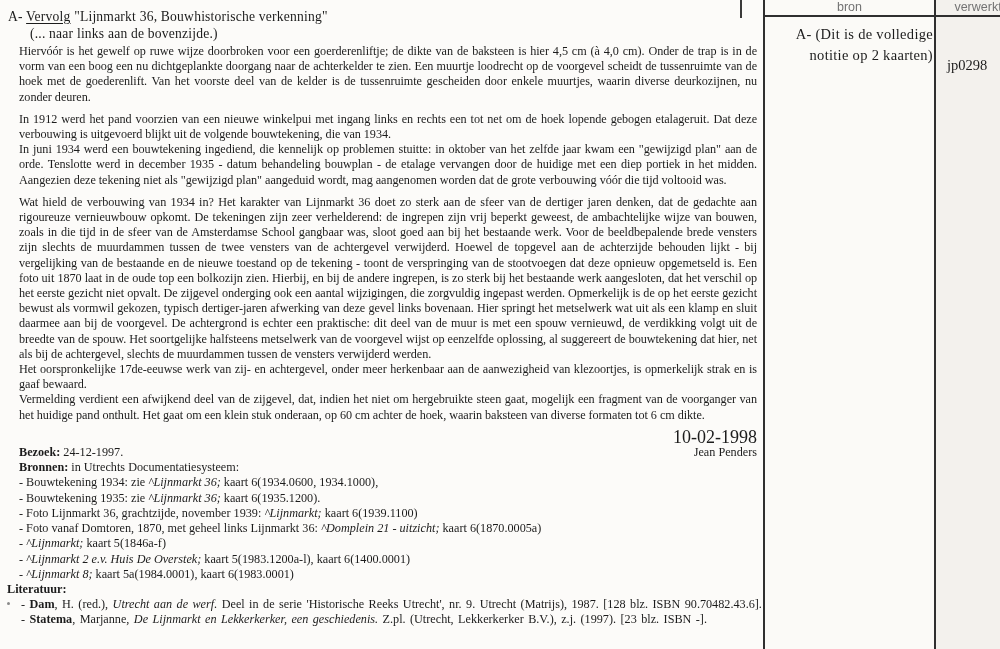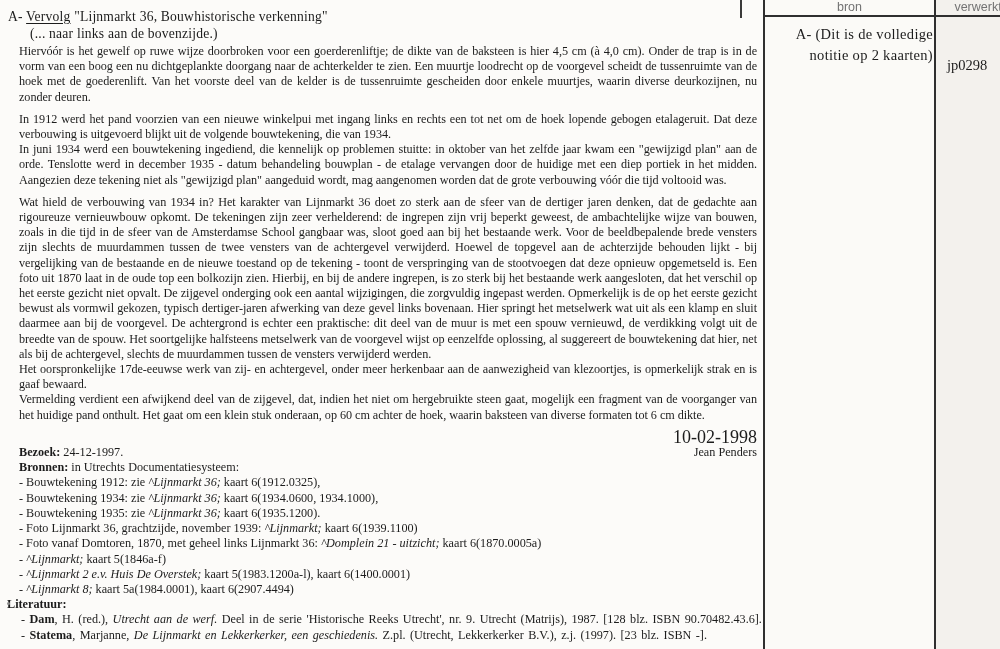--- a/index.html
+++ b/index.html
@@ -142,28 +142,27 @@
   <div class="date-line">10-02-1998</div>
 
   <div class="meta-line">
     <span><b>Bezoek:</b><span> 24-12-1997.</span></span>
     <span>Jean Penders</span>
   </div>
 
   <div class="plain-line"><b>Bronnen:</b><span> in Utrechts Documentatiesysteem:</span></div>
 
   <div>
-    <div class="src-item"><span>- Bouwtekening 1912: zie </span><i>^Lijnmarkt 36;</i><span> kaart 6(1912.0325),</span></div>
     <div class="src-item"><span>- Bouwtekening 1934: zie </span><i>^Lijnmarkt 36;</i><span> kaart 6(1934.0600, 1934.1000),</span></div>
     <div class="src-item"><span>- Bouwtekening 1935: zie </span><i>^Lijnmarkt 36;</i><span> kaart 6(1935.1200).</span></div>
     <div class="src-item"><span>- Foto Lijnmarkt 36, grachtzijde, november 1939: </span><i>^Lijnmarkt;</i><span> kaart 6(1939.1100)</span></div>
     <div class="src-item"><span>- Foto vanaf Domtoren, 1870, met geheel links Lijnmarkt 36: </span><i>^Domplein 21 - uitzicht;</i><span> kaart 6(1870.0005a)</span></div>
     <div class="src-item"><span>- </span><i>^Lijnmarkt;</i><span> kaart 5(1846a-f)</span></div>
     <div class="src-item"><span>- </span><i>^Lijnmarkt 2 e.v. Huis De Overstek;</i><span> kaart 5(1983.1200a-l), kaart 6(1400.0001)</span></div>
-    <div class="src-item"><span>- </span><i>^Lijnmarkt 8;</i><span> kaart 5a(1984.0001), kaart 6(2907.4494)</span></div>
+    <div class="src-item"><span>- </span><i>^Lijnmarkt 8;</i><span> kaart 5a(1984.0001), kaart 6(1983.0001)</span></div>
   </div>
 
   <div class="lit-heading">Literatuur:</div>
 
   <div>
     <div class="lit-item"><span>- </span><b>Dam</b><span>, H. (red.), </span><i>Utrecht aan de werf.</i><span> Deel in de serie 'Historische Reeks Utrecht', nr. 9. Utrecht (Matrijs), 1987. [128 blz. ISBN 90.70482.43.6].</span></div>
     <div class="lit-item"><span>- </span><b>Statema</b><span>, Marjanne, </span><i>De Lijnmarkt en Lekkerkerker, een geschiedenis.</i><span> Z.pl. (Utrecht, Lekkerkerker B.V.), z.j. (1997). [23 blz. ISBN -].</span></div>
   </div>
 
 </div>

